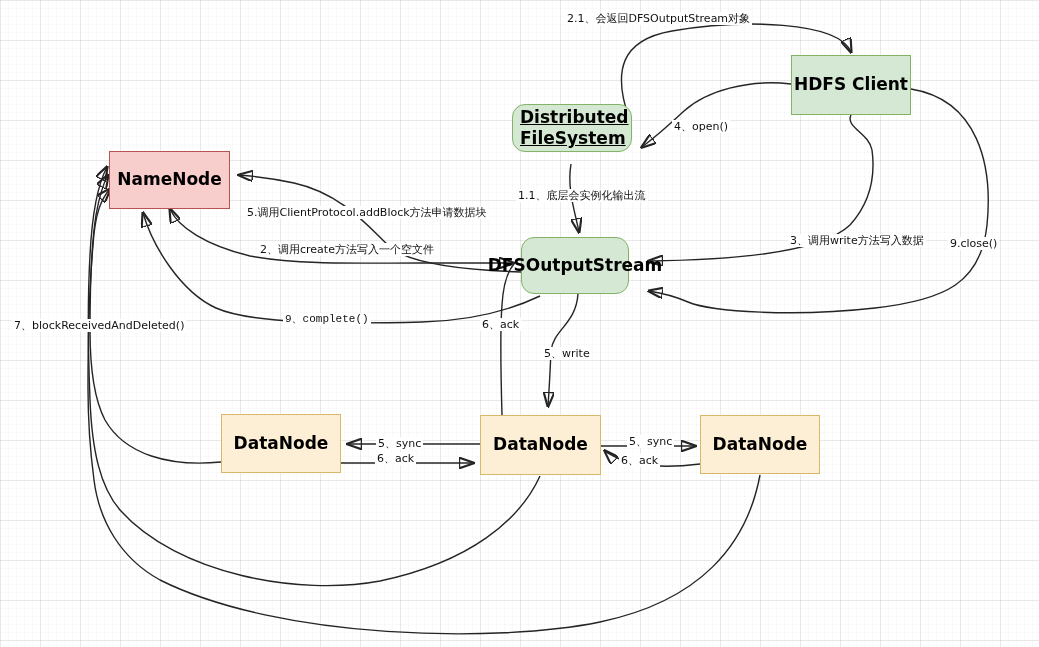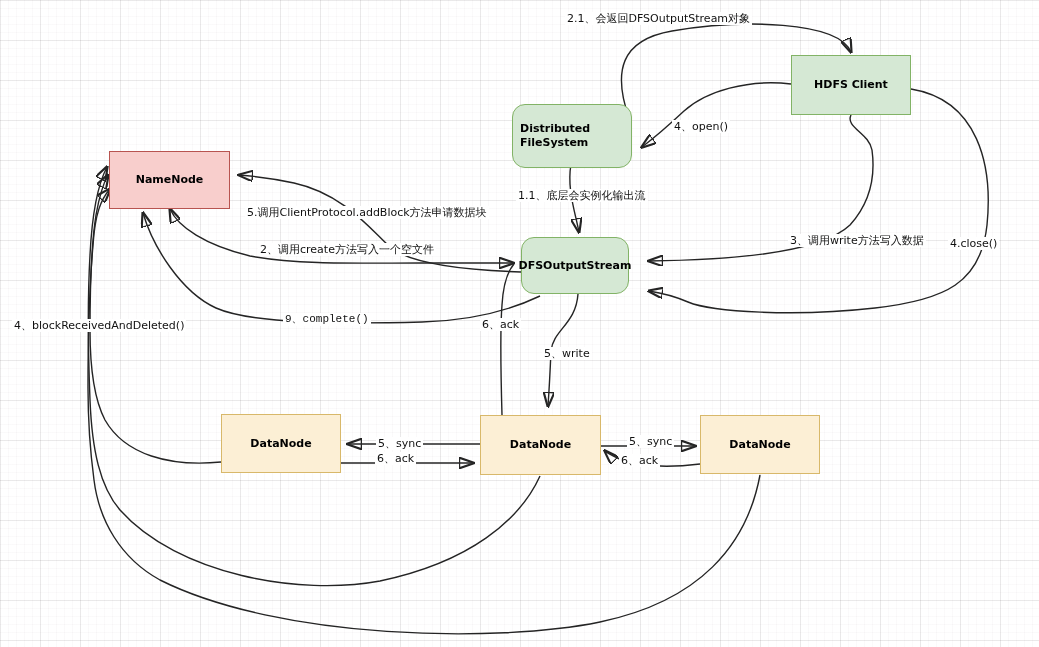--- a/index.html
+++ b/index.html
@@ -14,21 +14,21 @@
       linear-gradient(to bottom, rgba(0,0,0,0.065) 1px, transparent 1px),
       linear-gradient(to right, rgba(120,90,100,0.03) 1px, transparent 1px),
       linear-gradient(to bottom, rgba(120,90,100,0.03) 1px, transparent 1px);
     background-size:40px 40px,40px 40px,8px 8px,8px 8px;
   }
   svg.edges{position:absolute;left:0;top:0;z-index:1;}
   svg.edges path{fill:none;stroke:#242424;stroke-width:1.4;}
   .node{
     position:absolute;z-index:2;
     display:flex;align-items:center;justify-content:center;
-    font-size:11px;font-weight:bold;color:#000;
+    font-size:17px;font-weight:bold;color:#000;
     border:1.6px solid #000;
     box-sizing:border-box;
     line-height:1.25;
     cursor:default;
   }
   .node.green{background:#d5e8d4;border-color:#82b366;}
   .node.red{background:#f8cecc;border-color:#b85450;margin-top:6px;}
   .node.yellow{background:#fcefd5;border-color:#d8b86a;}
   .node.rounded{border-radius:13px;}
   .edge-label{
@@ -69,21 +69,21 @@
     <path d="M 700,464 C 667,468 640,466 622,460 C 613,456 608,454 605,451" marker-end="url(#arrow)"></path>
     <path d="M 221,462 C 170,467 125,455 105,420 C 94,399 90,370 90,330 C 90,290 92,240 96,215 C 99,198 103,184 108,175" marker-end="url(#arrow)"></path>
     <path d="M 540,476 C 520,520 470,562 380,581 C 300,596 178,575 120,510 C 100,487 92,450 90,400 C 88,350 88,290 90,255 C 92,215 98,184 107,167" marker-end="url(#arrow)"></path>
     <path d="M 760,475 C 747,545 700,601 600,622 C 498,643 280,640 160,580 C 120,558 99,520 94,480 C 90,450 88,420 88,388 C 88,330 90,280 93,245 C 95,214 101,199 110,189" marker-end="url(#arrow)"></path>
   </svg>
 
   <div class="node red" style="left:109px;top:145px;width:121px;height:58px;">
     <span>NameNode</span>
   </div>
 
-  <div class="node green rounded" style="left:512px;top:104px;width:120px;height:64px;">
+  <div class="node green rounded" style="left:512px;top:104px;width:120px;height:48px;text-decoration:underline;">
     <span class="wrap-label">Distributed FileSystem</span>
   </div>
 
   <div class="node green" style="left:791px;top:55px;width:120px;height:60px;">
     <span>HDFS Client</span>
   </div>
 
   <div class="node green rounded" style="left:521px;top:237px;width:108px;height:57px;">
     <span>DFSOutputStream</span>
   </div>
@@ -99,23 +99,23 @@
   <div class="node yellow" style="left:700px;top:415px;width:120px;height:59px;">
     <span>DataNode</span>
   </div>
 
   <div class="edge-label" style="left:565px;top:12px;">2.1、会返回DFSOutputStream对象</div>
   <div class="edge-label" style="left:672px;top:120px;">4、open()</div>
   <div class="edge-label" style="left:516px;top:189px;">1.1、底层会实例化输出流</div>
   <div class="edge-label" style="left:245px;top:206px;">5.调用ClientProtocol.addBlock方法申请数据块</div>
   <div class="edge-label" style="left:218px;top:243px;margin-left:40px;">2、调用create方法写入一个空文件</div>
   <div class="edge-label" style="left:776px;top:234px;margin-left:12px;">3、调用write方法写入数据</div>
-  <div class="edge-label" style="left:948px;top:237px;">4.close()</div>
+  <div class="edge-label" style="left:948px;top:237px;">9.close()</div>
   <div class="edge-label" style="left:283px;top:313px;font-family:Liberation Mono, monospace;">9、complete()</div>
   <div class="edge-label" style="left:480px;top:318px;">6、ack</div>
   <div class="edge-label" style="left:542px;top:347px;">5、write</div>
-  <div class="edge-label" style="left:12px;top:319px;">4、blockReceivedAndDeleted()</div>
+  <div class="edge-label" style="left:12px;top:319px;">7、blockReceivedAndDeleted()</div>
   <div class="edge-label" style="left:376px;top:437px;">5、sync</div>
   <div class="edge-label" style="left:375px;top:452px;">6、ack</div>
   <div class="edge-label" style="left:627px;top:435px;">5、sync</div>
   <div class="edge-label" style="left:619px;top:454px;">6、ack</div>
 
 </div>
 
 </body></html>

